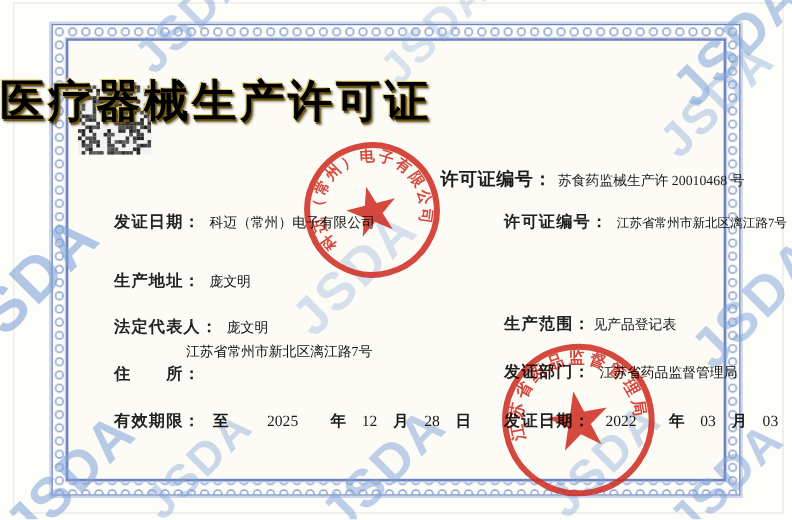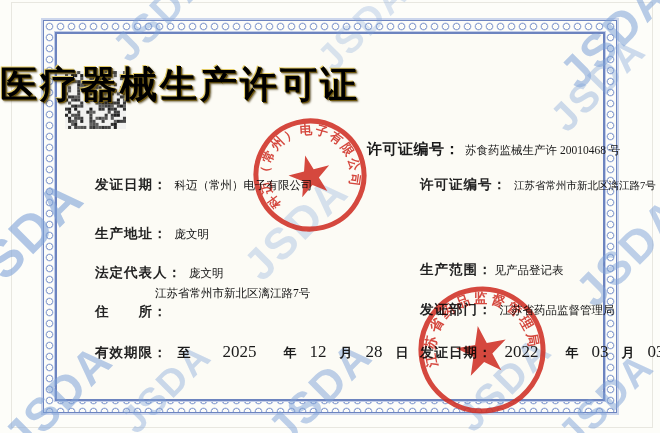--- a/index.html
+++ b/index.html
@@ -23,21 +23,21 @@
   .title{position:absolute;left:0;top:60px;width:100%;text-align:left;
         font-size:37px;font-weight:bold;letter-spacing:3px;color:#000000;
         text-shadow:1px 1px 0 #6b540a, 2px 2px 2px rgba(60,45,5,.65), -1px -1px 0 #e3cb64;}
   .row{position:absolute;display:flex;align-items:baseline;white-space:nowrap;}
   .lbl{font-weight:bold;font-size:13.5px;color:#222;letter-spacing:1px;}
   .val{font-size:11.5px;margin-left:7px;color:#111;font-family:"Liberation Serif",serif;}
   .val-sm{font-size:10.5px;}
   .lic-lbl{font-weight:bold;font-size:15px;letter-spacing:.5px;}
   .lic-val{font-size:11.5px;margin-left:5px;font-family:"Liberation Serif",serif;}
   .d-pre{font-weight:bold;font-size:13px;margin-left:10px;margin-right:22px;}
-  .d-num{font-size:17px;font-family:"Liberation Serif",serif;margin:0 10px;text-align:right;}
+  .d-num{font-size:13px;font-family:"Liberation Serif",serif;margin:0 10px;text-align:right;}
   .d-num-wide{margin-right:24px;}
   .d-unit{font-weight:bold;font-size:13px;margin:0 3px;}
   .seal{position:absolute;z-index:4;mix-blend-mode:multiply;opacity:.88;pointer-events:none;}
 </style>
 </head>
 <body>
 
 <div class="cert">
 
   <div class="paper-edge"></div>

